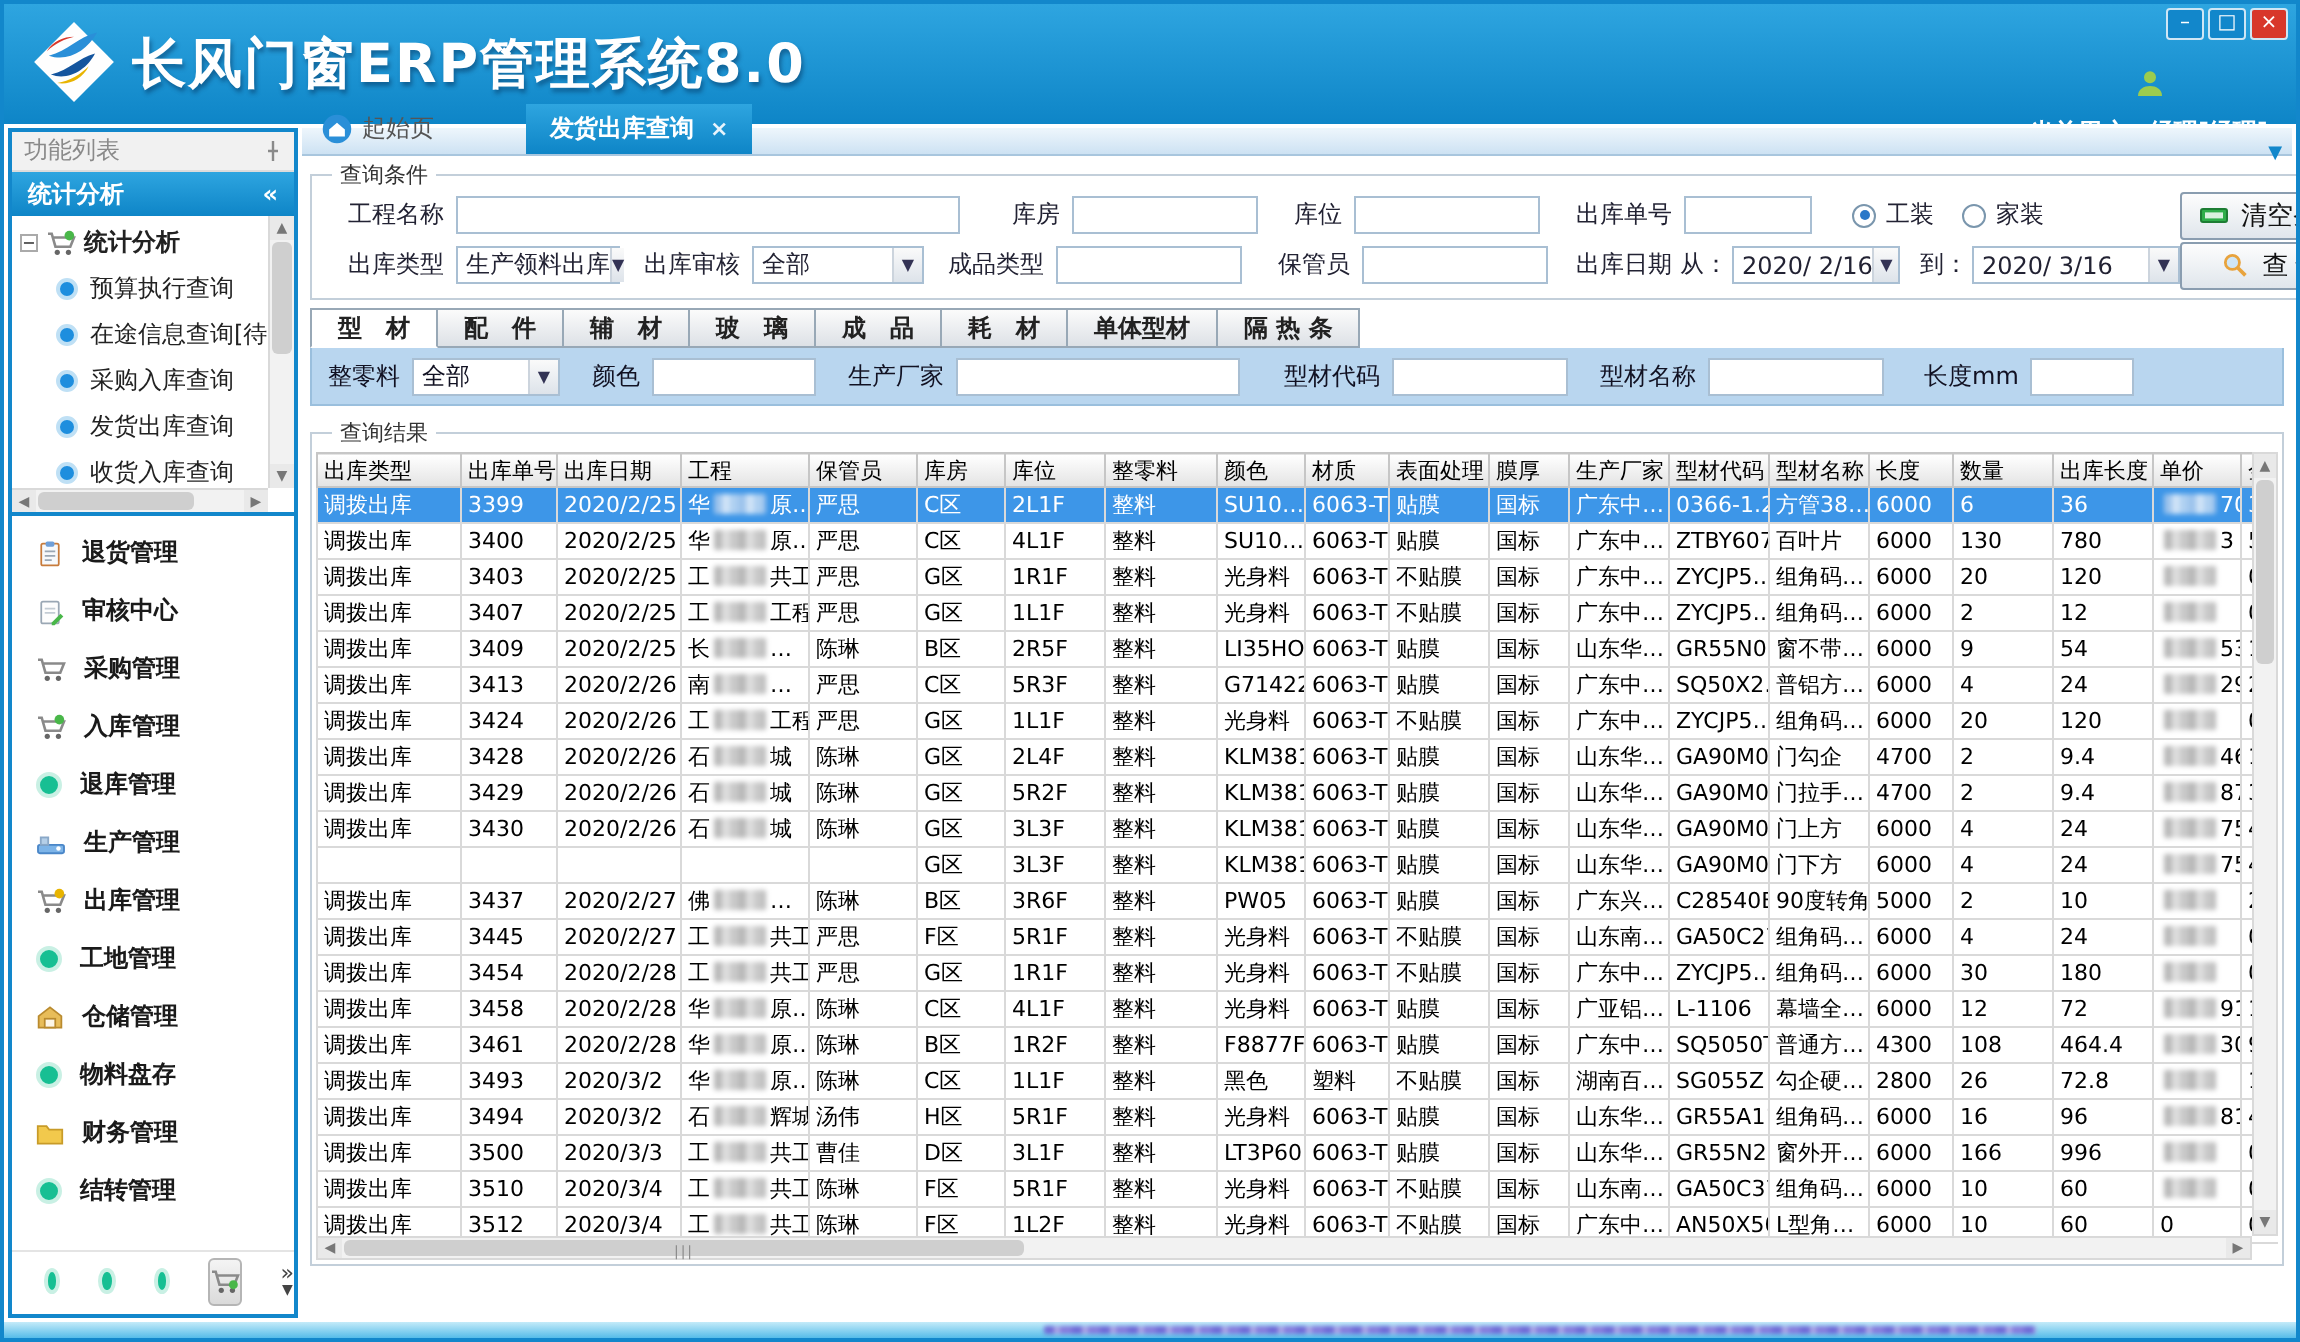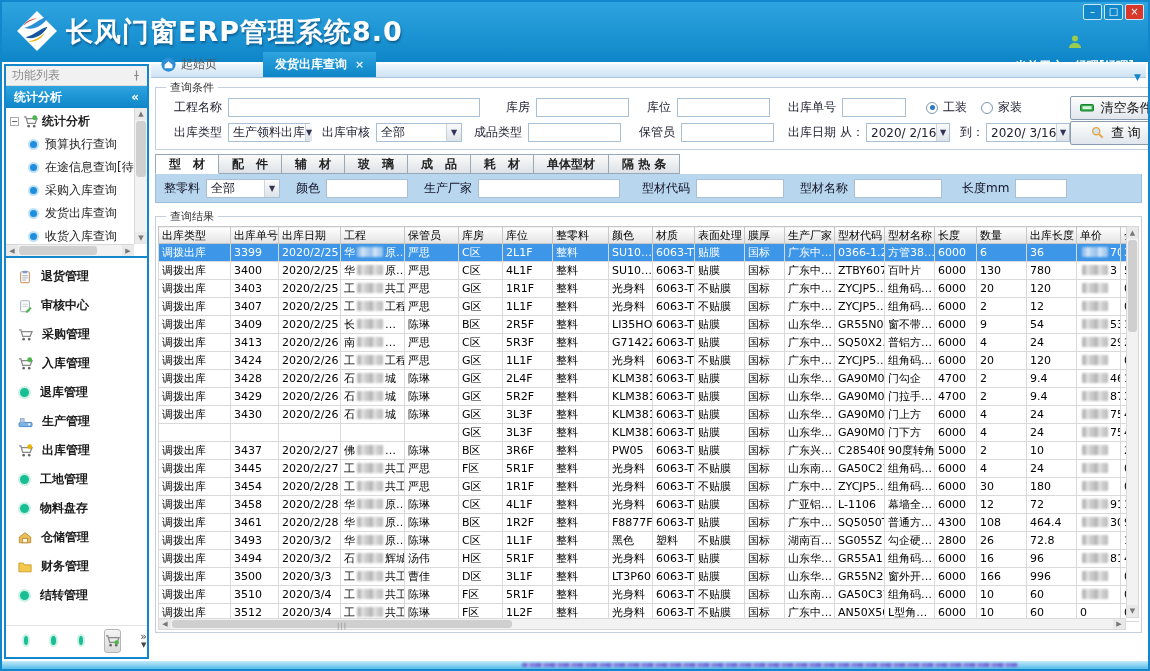--- a/index.html
+++ b/index.html
@@ -293,32 +293,32 @@
           <span>出库管理</span>
         </div>
         <div class="menu-item">
           <span class="icon">
             <span class="gdot"></span>
           </span>
           <span>工地管理</span>
         </div>
         <div class="menu-item">
           <span class="icon">
-            <span class="gdot"></span>
-          </span>
-          <span>物料盘存</span>
-        </div>
-        <div class="menu-item">
-          <span class="icon">
             <svg width="14" height="13" viewBox="0 0 16 14">
               <path d="M1.5 6.5 8 1.5l6.5 5V13h-13z" fill="#e8bd5a" stroke="#b98a2e"></path>
               <rect x="5" y="8" width="6" height="5" fill="#fdf6e8" stroke="#b98a2e"></rect>
             </svg>
           </span>
           <span>仓储管理</span>
+        </div>
+        <div class="menu-item">
+          <span class="icon">
+            <span class="gdot"></span>
+          </span>
+          <span>物料盘存</span>
         </div>
         <div class="menu-item">
           <span class="icon">
             <svg width="14" height="12" viewBox="0 0 16 13">
               <path d="M1 2h5l1.5 2H15v8H1z" fill="#f2c94c" stroke="#c89b28"></path>
             </svg>
           </span>
           <span>财务管理</span>
         </div>
         <div class="menu-item">
@@ -405,21 +405,21 @@
         <input class="tb" style="width: 93px; margin-left: 6px;">
         <span class="lbl" style="margin-left:18px;">保管员</span>
         <input class="tb" style="width: 93px; margin-left: 6px;">
         <span class="lbl" style="margin-left:14px;">出库日期</span>
         <span class="lbl" style="margin-left:4px;">从：</span>
         <span class="combo" style="width:84px;margin-left:2px;">
           <span>2020/ 2/16</span>
             <span class="arr">▼</span>
         </span>
         <span class="lbl" style="margin-left:10px;">到：</span>
-        <span class="combo" style="width:84px;margin-left:2px;">
+        <span class="combo" style="width:104px;margin-left:2px;">
           <span>2020/ 3/16</span>
             <span class="arr">▼</span>
         </span>
         <button class="btn" style="margin-left:auto;margin-right:50px;width:92px;">
           <span class="icon">
             <svg width="13" height="13" viewBox="0 0 14 14">
                 <circle cx="5.6" cy="5.6" r="3.8" fill="#cfe6f7" stroke="#e8a33d" stroke-width="1.5"></circle>
                 <path d="M8.6 8.6l4 4" stroke="#e8a33d" stroke-width="2"></path>
               </svg>
           </span>

